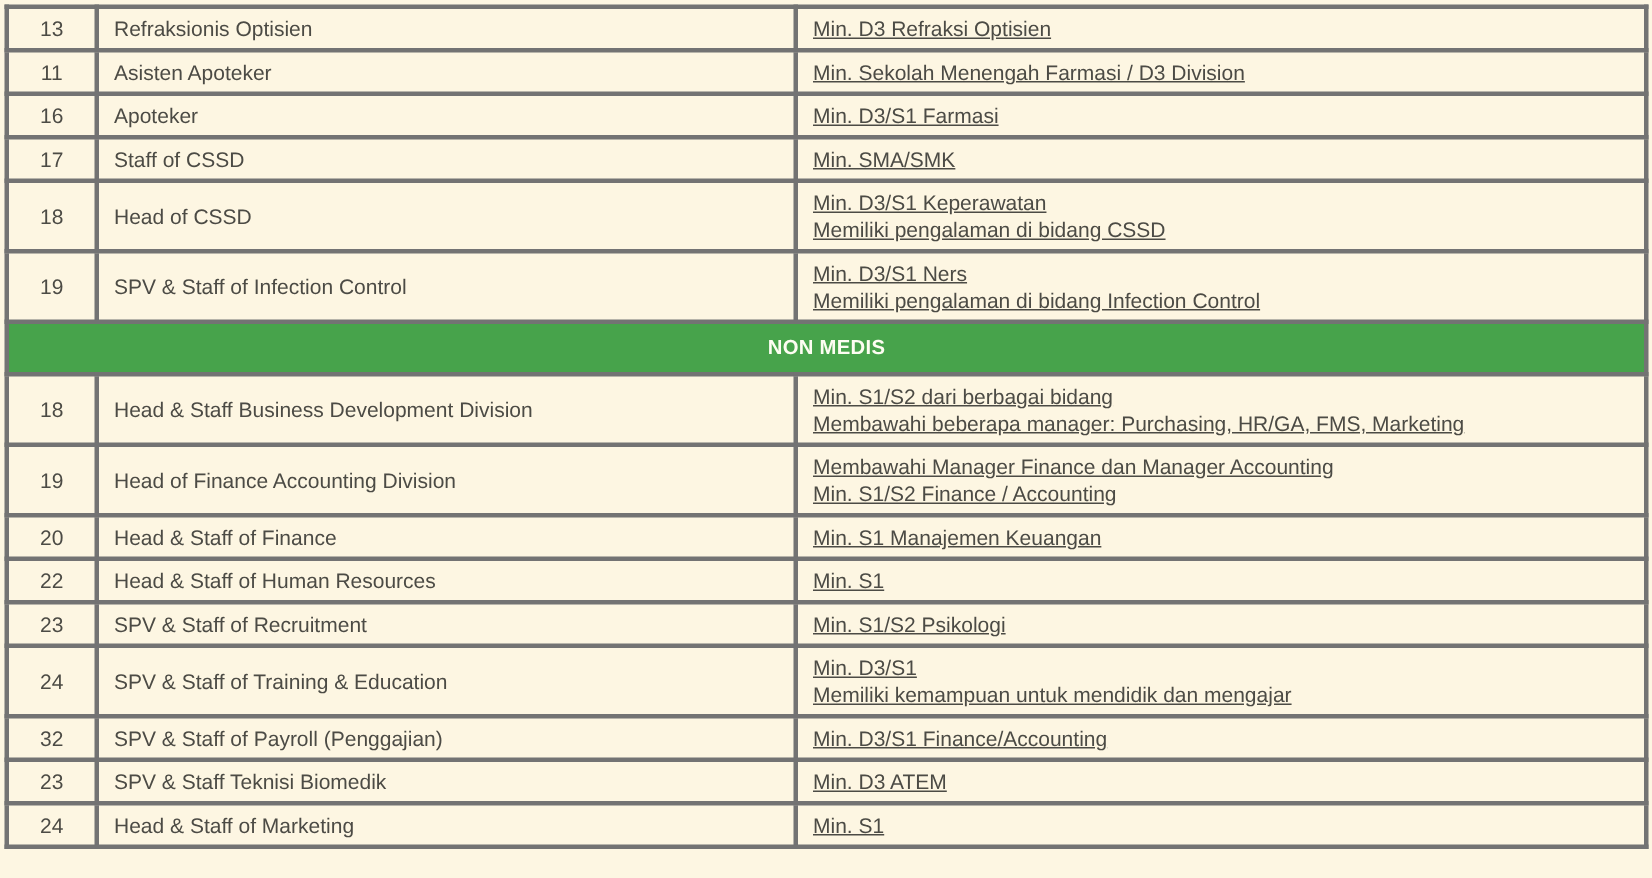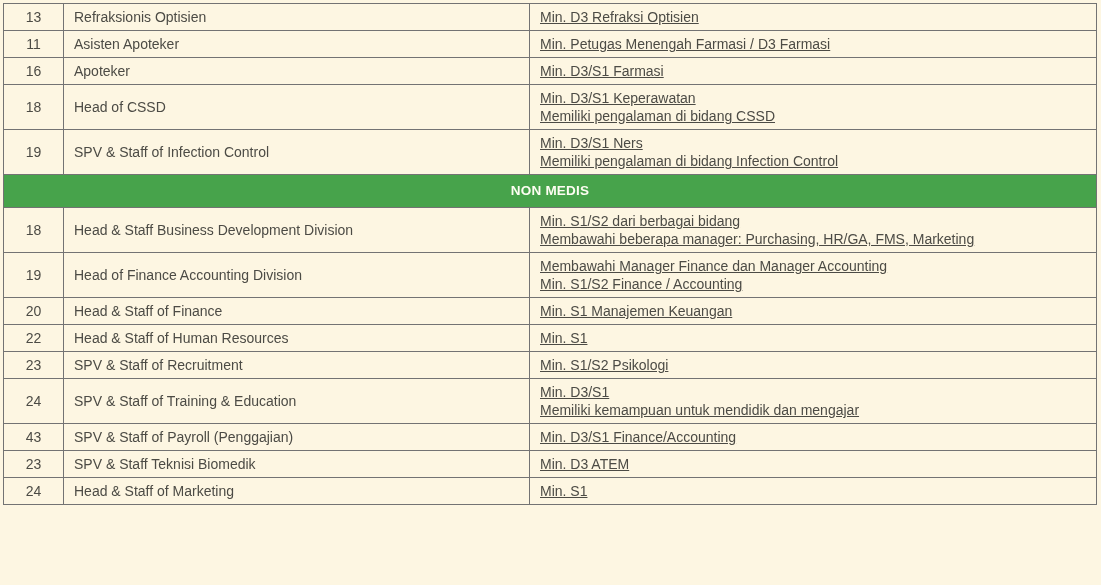--- a/index.html
+++ b/index.html
@@ -15,21 +15,21 @@
   }
   .table-wrap {
     margin: 3px 5px 0 3px;
   }
   table.job-table {
     border-collapse: collapse;
     width: 1093px;
     table-layout: fixed;
   }
   table.job-table td {
-    border: 1px solid #737373;
+    border: 3px solid #737373;
     font-size: 14px;
     color: #4c4b45;
     vertical-align: middle;
     padding: 4px 10px;
     line-height: 18px;
     overflow: hidden;
   }
   td.col-num {
     text-align: center;
     padding-left: 2px;
@@ -67,28 +67,35 @@
           <td class="col-num">13</td>
           <td class="col-pos">Refraksionis Optisien</td>
           <td class="col-req">
             <div class="req-line">Min. D3 Refraksi Optisien</div>
           </td>
         </tr>
         <tr>
           <td class="col-num">11</td>
           <td class="col-pos">Asisten Apoteker</td>
           <td class="col-req">
-            <div class="req-line">Min. Petugas Menengah Farmasi / D3 Farmasi</div>
+            <div class="req-line">Min. Sekolah Menengah Farmasi / D3 Division</div>
           </td>
         </tr>
         <tr>
           <td class="col-num">16</td>
           <td class="col-pos">Apoteker</td>
           <td class="col-req">
             <div class="req-line">Min. D3/S1 Farmasi</div>
+          </td>
+        </tr>
+        <tr>
+          <td class="col-num">17</td>
+          <td class="col-pos">Staff of CSSD</td>
+          <td class="col-req">
+            <div class="req-line">Min. SMA/SMK</div>
           </td>
         </tr>
         <tr>
           <td class="col-num">18</td>
           <td class="col-pos">Head of CSSD</td>
           <td class="col-req">
             <div class="req-line">Min. D3/S1 Keperawatan</div>
             <div class="req-line">Memiliki pengalaman di bidang CSSD</div>
           </td>
         </tr>
@@ -142,21 +149,21 @@
         </tr>
         <tr>
           <td class="col-num">24</td>
           <td class="col-pos">SPV &amp; Staff of Training &amp; Education</td>
           <td class="col-req">
             <div class="req-line">Min. D3/S1</div>
             <div class="req-line">Memiliki kemampuan untuk mendidik dan mengajar</div>
           </td>
         </tr>
         <tr>
-          <td class="col-num">43</td>
+          <td class="col-num">32</td>
           <td class="col-pos">SPV &amp; Staff of Payroll (Penggajian)</td>
           <td class="col-req">
             <div class="req-line">Min. D3/S1 Finance/Accounting</div>
           </td>
         </tr>
         <tr>
           <td class="col-num">23</td>
           <td class="col-pos">SPV &amp; Staff Teknisi Biomedik</td>
           <td class="col-req">
             <div class="req-line">Min. D3 ATEM</div>

